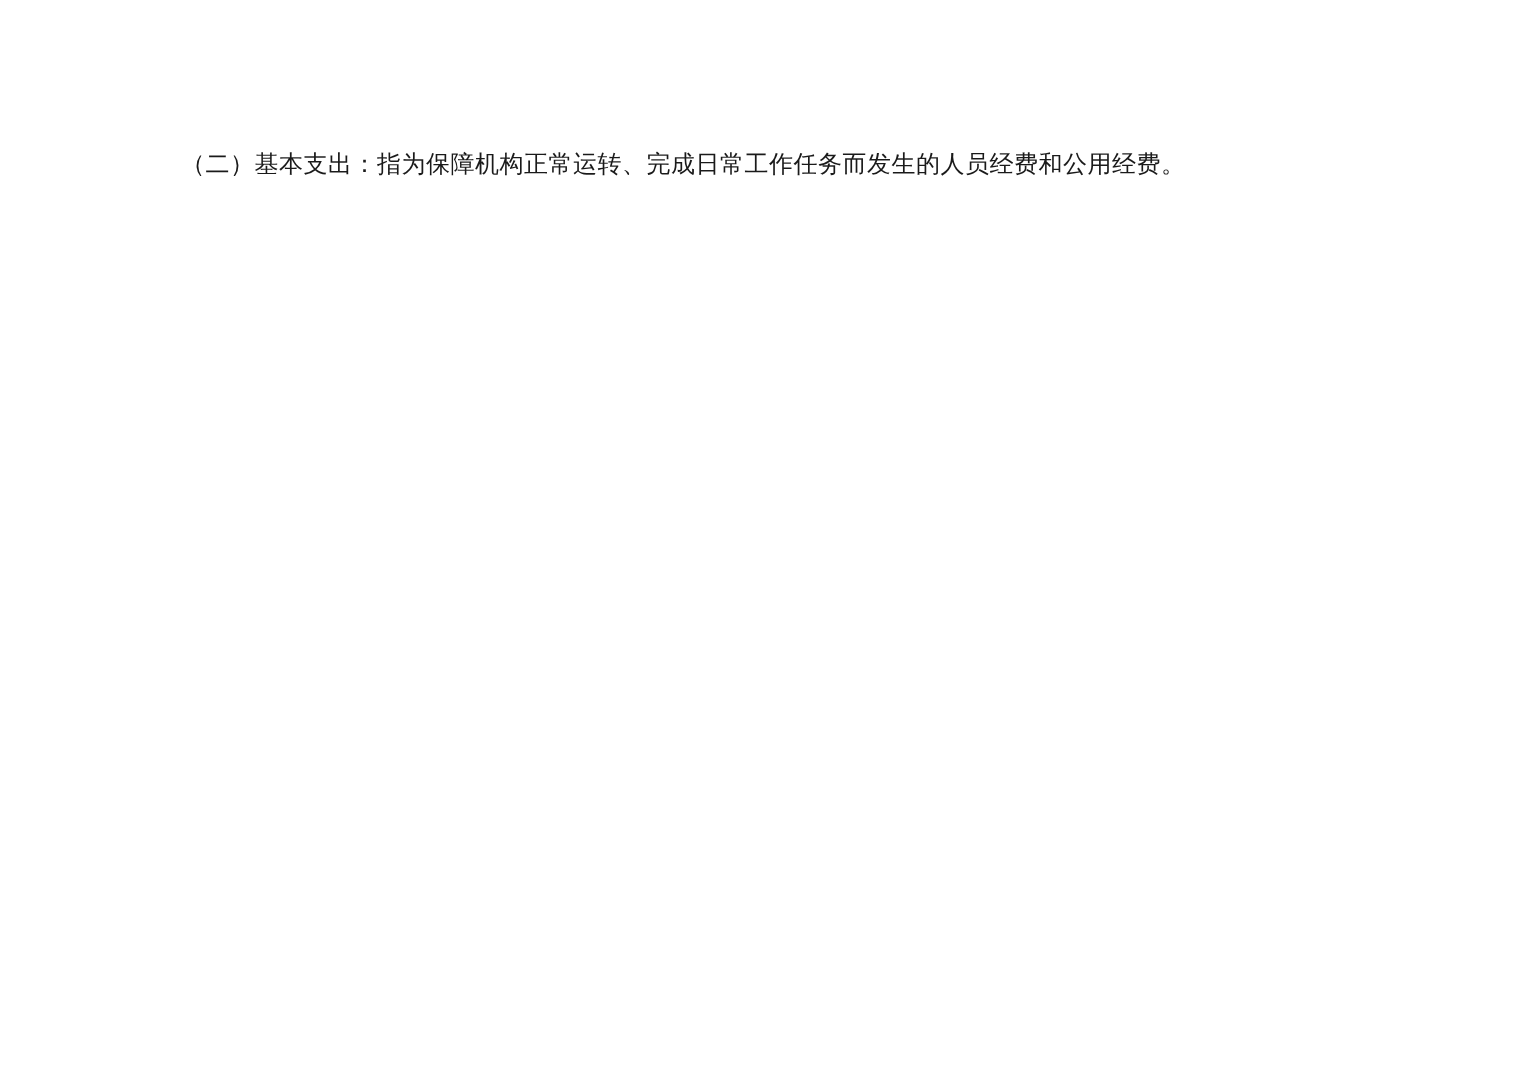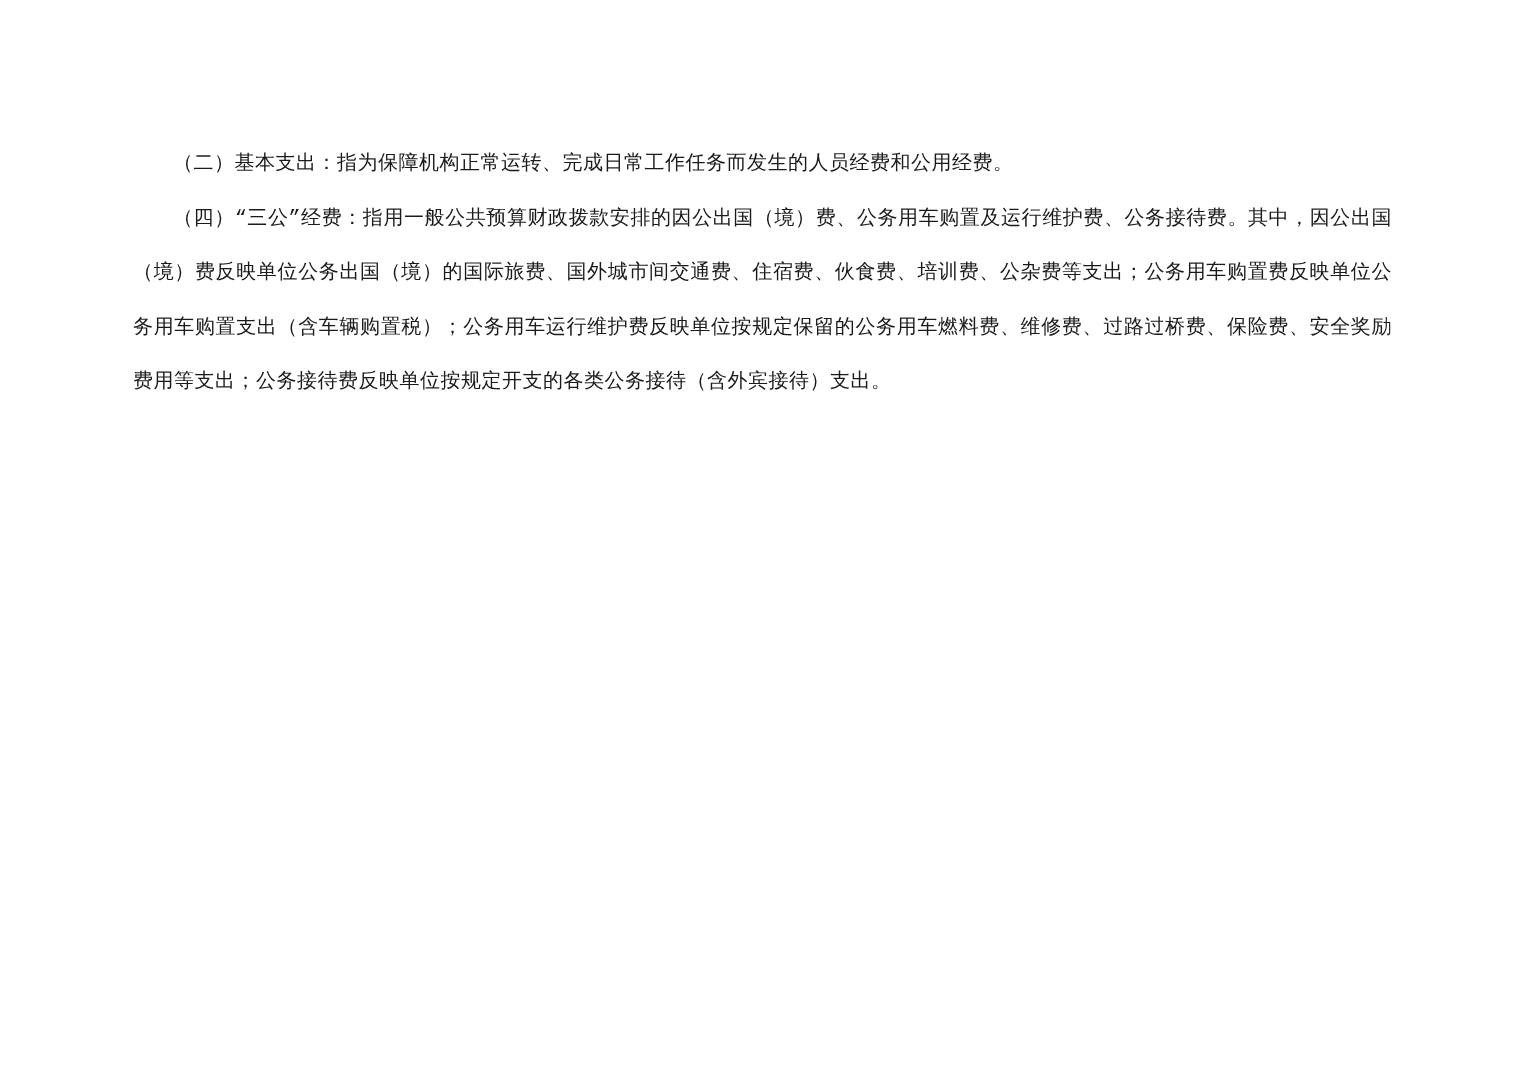--- a/index.html
+++ b/index.html
@@ -11,36 +11,35 @@
     position: relative;
     box-sizing: border-box;
     width: 1520px;
     height: 1074px;
     background: #ffffff;
     padding: 137px 128px 0 133px;
     overflow: hidden;
   }
   .para {
     margin: 0;
-    font-family: Liberation Mono, monospace;
-    font-size: 20px;
+    font-family: Liberation Serif, serif;
+    font-size: 24px;
     line-height: 54.5px;
     color: #1a1a1a;
     text-align: justify;
     text-align-last: left;
     text-indent: 2em;
     letter-spacing: 0.5px;
     word-break: break-all;
   }
   .para.contact {
     font-weight: bold;
     text-align: left;
     text-indent: 112px;
     letter-spacing: 1px;
   }
 </style>
 </head>
 <body>
 
 <div class="page">
   <p class="para">（二）基本支出：指为保障机构正常运转、完成日常工作任务而发生的人员经费和公用经费。</p>
-  <p class="para">（四）“三公”经费：指用一般公共预算财政拨款安排的因公出国（境）费、公务用车购置及运行维护费、公务接待费。其中，因公出国（境）费反映单位公务出国（境）的国际旅费、国外城市间交通费、住宿费、伙食费、培训费、公杂费等支出；公务用车购置费反映单位公务用车购置支出（含车辆购置税）；公务用车运行维护费反映单位按规定保留的公务用车燃料费、维修费、过路过桥费、保险费、安全奖励费用等支出；公务接待费反映单位按规定开支的各类公务接待（含外宾接待）支出。</p>
 </div>
 
 </body></html>

